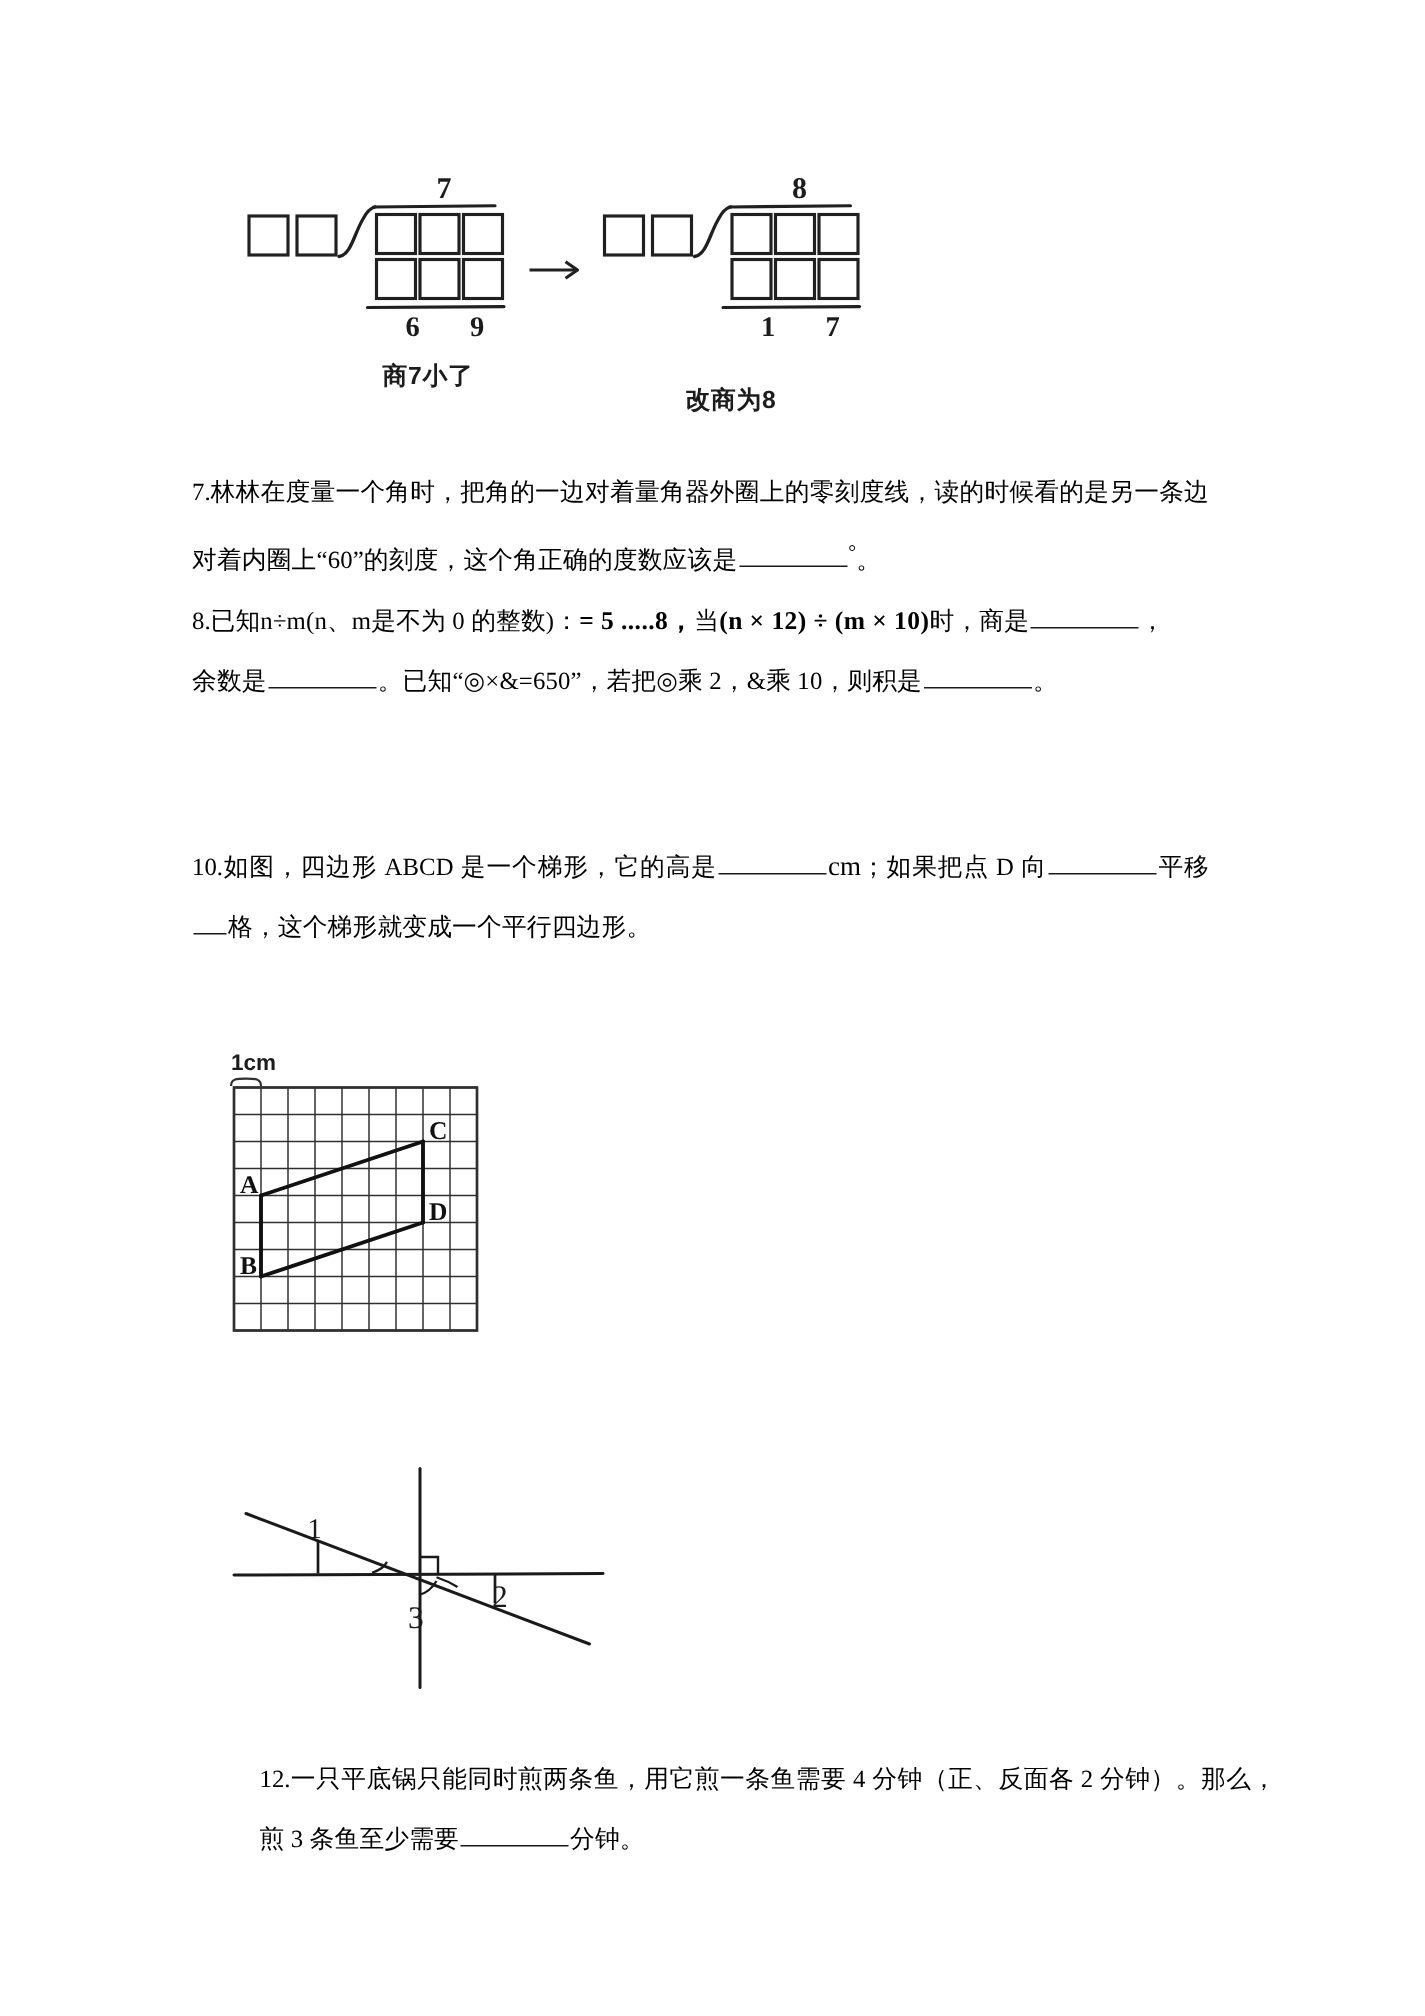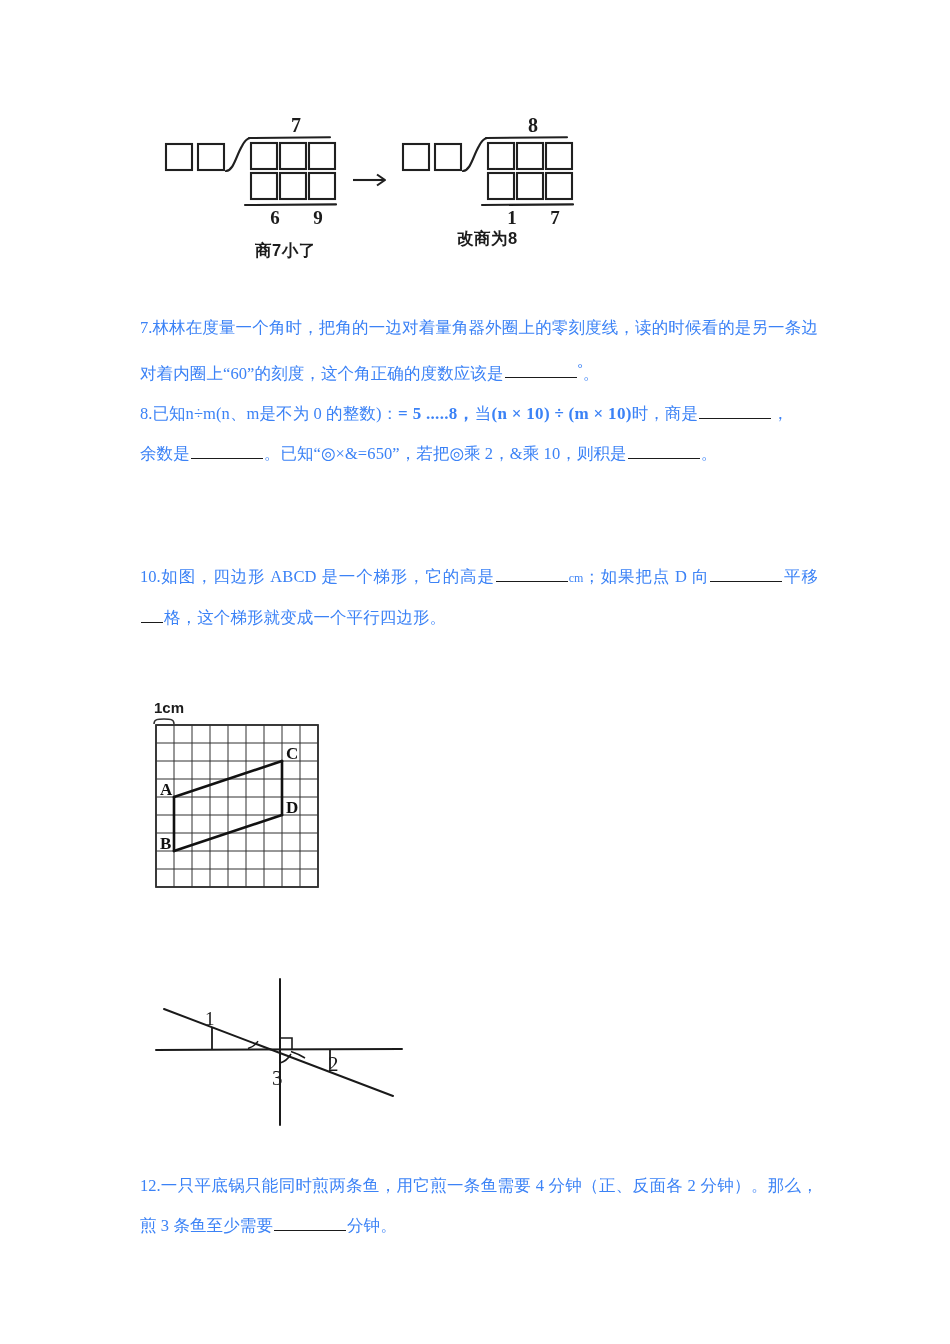--- a/index.html
+++ b/index.html
@@ -18,44 +18,44 @@
 
   .page {
     position: absolute;
     inset: 0;
     background: #ffffff;
   }
 
   
   .q {
     position: absolute;
-    left: 140px;
+    left: 128px;
     width: 678px;
     font-size: 16.5px;
     line-height: 40px;
     letter-spacing: 0.1px;
     text-align: justify;
     text-justify: inter-ideograph;
-    color: #3b82f6;
+    color: #000000;
   }
   .q .num { letter-spacing: 0px; }
 
   
   .blank {
     display: inline-block;
     border-bottom: 1.3px solid #1b1b1b;
     vertical-align: baseline;
     height: 1em;
     margin: 0 1px;
   }
   .blank.w-long  { width: 72px; }
   .blank.w-med   { width: 66px; }
   .blank.w-short { width: 22px; }
 
-  .small-unit { font-size: 12px; letter-spacing: 0; }
+  .small-unit { font-size: 18px; letter-spacing: 0; }
   .deg-mark { font-size: 13px; vertical-align: super; }
 
   
   .mathrun {
     font-family: "Liberation Serif", serif;
     font-size: 17px;
     font-weight: bold;
     letter-spacing: 0.3px;
     margin-top: 24px;
   }
@@ -71,21 +71,21 @@
   #fig-division svg { display: block; }
   .divcap {
     position: absolute;
     font-family: "Liberation Sans", sans-serif;
     font-size: 16.5px;
     font-weight: bold;
     color: #1c1c1c;
     letter-spacing: 0.5px;
   }
   #divcap-left  { left: 105px; top: 128px; }
-  #divcap-right { left: 307px; top: 116px; }
+  #divcap-right { left: 307px; top: 144px; }
 
   
   #fig-grid {
     position: absolute;
     left: 140px;
     top: 697px;
     width: 210px;
     height: 215px;
   }
   #fig-grid svg { display: block; }
@@ -99,21 +99,21 @@
     height: 155px;
   }
   #fig-angles svg { display: block; }
 
   
   #q7  { top: 291px; }
   #q8  { top: 377px; }
   #q9  { top: 462px; }
   #q10 { top: 540px; }
   #q11 { top: 921px; }
-  #q12 { top: 1149px; }
+  #q12 { top: 1149px; margin-left: 45px; }
 
   .q8-line2 { margin-top: 24px; }
 </style>
 </head>
 <body>
 
 <div class="page">
 
   <div id="fig-division">
     <svg width="440" height="165" viewBox="0 0 440 165" xmlns="http://www.w3.org/2000/svg">
@@ -167,21 +167,21 @@
 
     <span class="divcap" id="divcap-left">商7小了</span>
     <span class="divcap" id="divcap-right">改商为8</span>
   </div>
 
   <p class="q" id="q7">
     <span class="num">7.</span><span>林林在度量一个角时，把角的一边对着量角器外圈上的零刻度线，读的时候看的是另一条边对着内圈上“60”的刻度，这个角正确的度数应该是</span><span class="blank w-long"></span><span class="deg-mark">°</span><span>。</span>
   </p>
 
   <p class="q" id="q8">
-    <span class="num">8.</span><span>已知n÷m(n、m是不为 0 的整数)：</span><span class="mathrun">= 5 .....8，</span><span>当</span><span class="mathrun">(</span><span class="mathrun ital">n × 10</span><span class="mathrun">) ÷ (</span><span class="mathrun ital">m × 10</span><span class="mathrun">)</span><span>时，商是</span><span class="blank w-long"></span><span>，</span>
+    <span class="num">8.</span><span>已知n÷m(n、m是不为 0 的整数)：</span><span class="mathrun">= 5 .....8，</span><span>当</span><span class="mathrun">(</span><span class="mathrun ital">n × 12</span><span class="mathrun">) ÷ (</span><span class="mathrun ital">m × 10</span><span class="mathrun">)</span><span>时，商是</span><span class="blank w-long"></span><span>，</span>
     <br>
     <span class="q8-line2">余数是</span><span class="blank w-long"></span><span>。已知“◎×&amp;=650”，若把◎乘 2，&amp;乘 10，则积是</span><span class="blank w-long"></span><span>。</span>
   </p>
 
 
   <p class="q" id="q10">
     <span class="num">10.</span><span>如图，四边形 ABCD 是一个梯形，它的高是</span><span class="blank w-long"></span><span class="small-unit">cm</span><span>；如果把点 D 向</span><span class="blank w-long"></span><span>平移</span><span class="blank w-short"></span><span>格，这个梯形就变成一个平行四边形。</span>
   </p>
 
   <div id="fig-grid">

